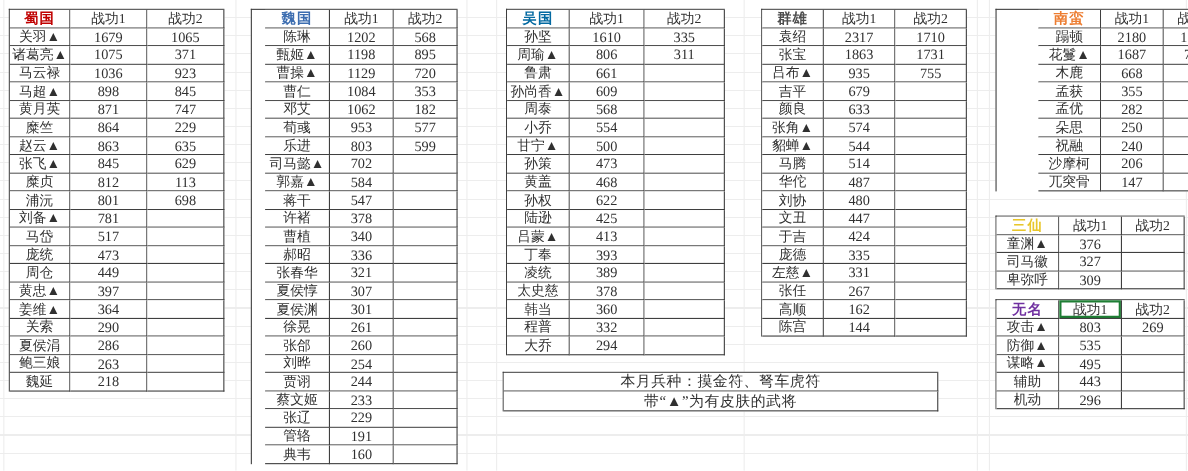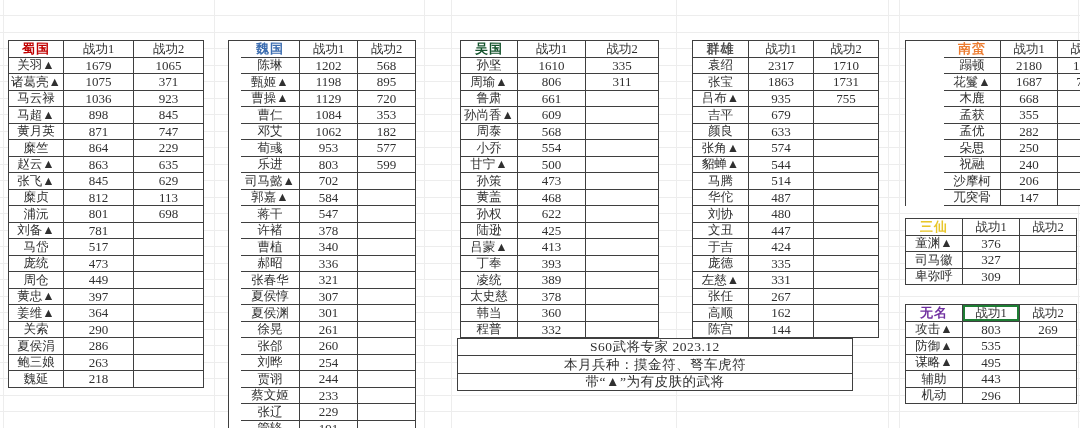--- a/index.html
+++ b/index.html
@@ -16,21 +16,20 @@
   }
   .vline{position:absolute;top:0;bottom:0;width:1px;background:#ededed;}
   .tbl{
     position:absolute;
     display:grid;
     grid-auto-rows:16.5px;
     background:#ffffff;
     border-top:1px solid #3f3f3f;
     border-left:1px solid #3f3f3f;
     box-sizing:border-box;
-    margin-top:32px;
   }
   .cell{
     border-right:1px solid #3f3f3f;
     border-bottom:1px solid #3f3f3f;
     box-sizing:border-box;
     display:flex;align-items:center;justify-content:center;
     font-size:12.5px;color:#303030;
     white-space:nowrap;overflow:hidden;
     line-height:1;
     background:#fff;
@@ -199,21 +198,21 @@
         <div class="cell num">229</div>
         <div class="cell num"></div>
         <div class="cell name">管辂</div>
         <div class="cell num">191</div>
         <div class="cell num"></div>
         <div class="cell name">典韦</div>
         <div class="cell num">160</div>
         <div class="cell num"></div>
       </div>
       <div class="tbl" style="left: 460px; top: 8px; grid-template-columns: 57px 68px 73px;">
-        <div class="cell title" style="color: #14532d;">吴国</div>
+        <div class="cell title" style="color: #0369a1;">吴国</div>
         <div class="cell th">战功1</div>
         <div class="cell th">战功2</div>
         <div class="cell name">孙坚</div>
         <div class="cell num">1610</div>
         <div class="cell num">335</div>
         <div class="cell name">周瑜▲</div>
         <div class="cell num">806</div>
         <div class="cell num">311</div>
         <div class="cell name">鲁肃</div>
         <div class="cell num">661</div>
@@ -345,21 +344,21 @@
         <div class="cell name">祝融</div>
         <div class="cell num">240</div>
         <div class="cell num"></div>
         <div class="cell name">沙摩柯</div>
         <div class="cell num">206</div>
         <div class="cell num"></div>
         <div class="cell name">兀突骨</div>
         <div class="cell num">147</div>
         <div class="cell num"></div>
       </div>
-      <div class="tbl" style="left: 905px; top: 186px; grid-template-columns: 57px 57px 57px;">
+      <div class="tbl" style="left: 905px; top: 196px; grid-template-columns: 57px 57px 57px;">
         <div class="cell title" style="color: rgb(232, 198, 42);">三仙</div>
         <div class="cell th">战功1</div>
         <div class="cell th">战功2</div>
         <div class="cell name">童渊▲</div>
         <div class="cell num">376</div>
         <div class="cell num"></div>
         <div class="cell name">司马徽</div>
         <div class="cell num">327</div>
         <div class="cell num"></div>
         <div class="cell name">卑弥呼</div>
@@ -382,17 +381,16 @@
         <div class="cell name">辅助</div>
         <div class="cell num">443</div>
         <div class="cell num"></div>
         <div class="cell name">机动</div>
         <div class="cell num">296</div>
         <div class="cell num"></div>
       </div>
     </div>
 
   <div id="notebox" style="left: 457px; top: 338px; width: 396px; grid-auto-rows: 17.4px;">
-      <div class="cell note-line">S60武将专家  2023.12</div>
       <div class="cell note-line">本月兵种：摸金符、弩车虎符</div>
       <div class="cell note-line">带“▲”为有皮肤的武将</div>
     </div>
 </div>
 
 </body></html>

